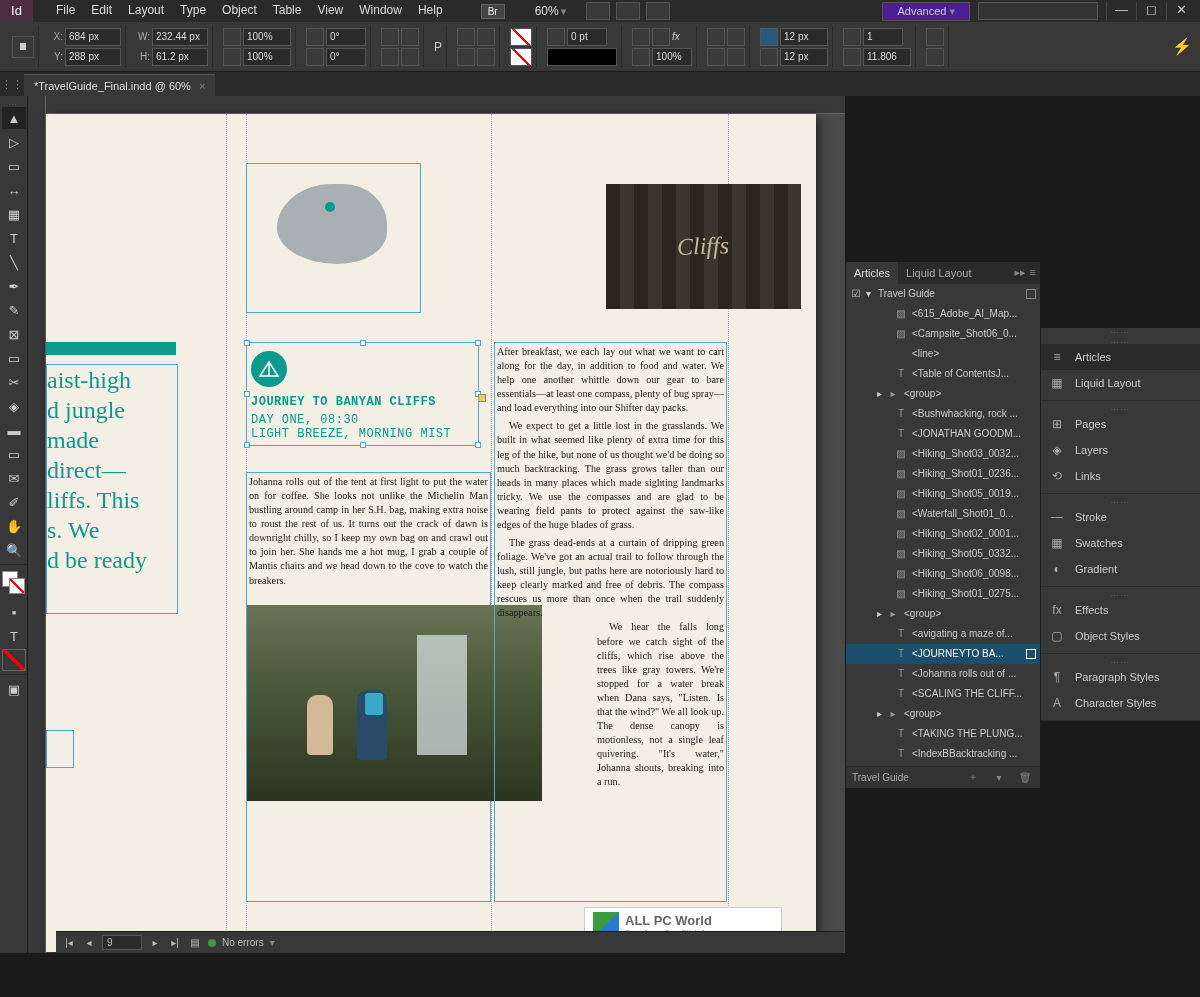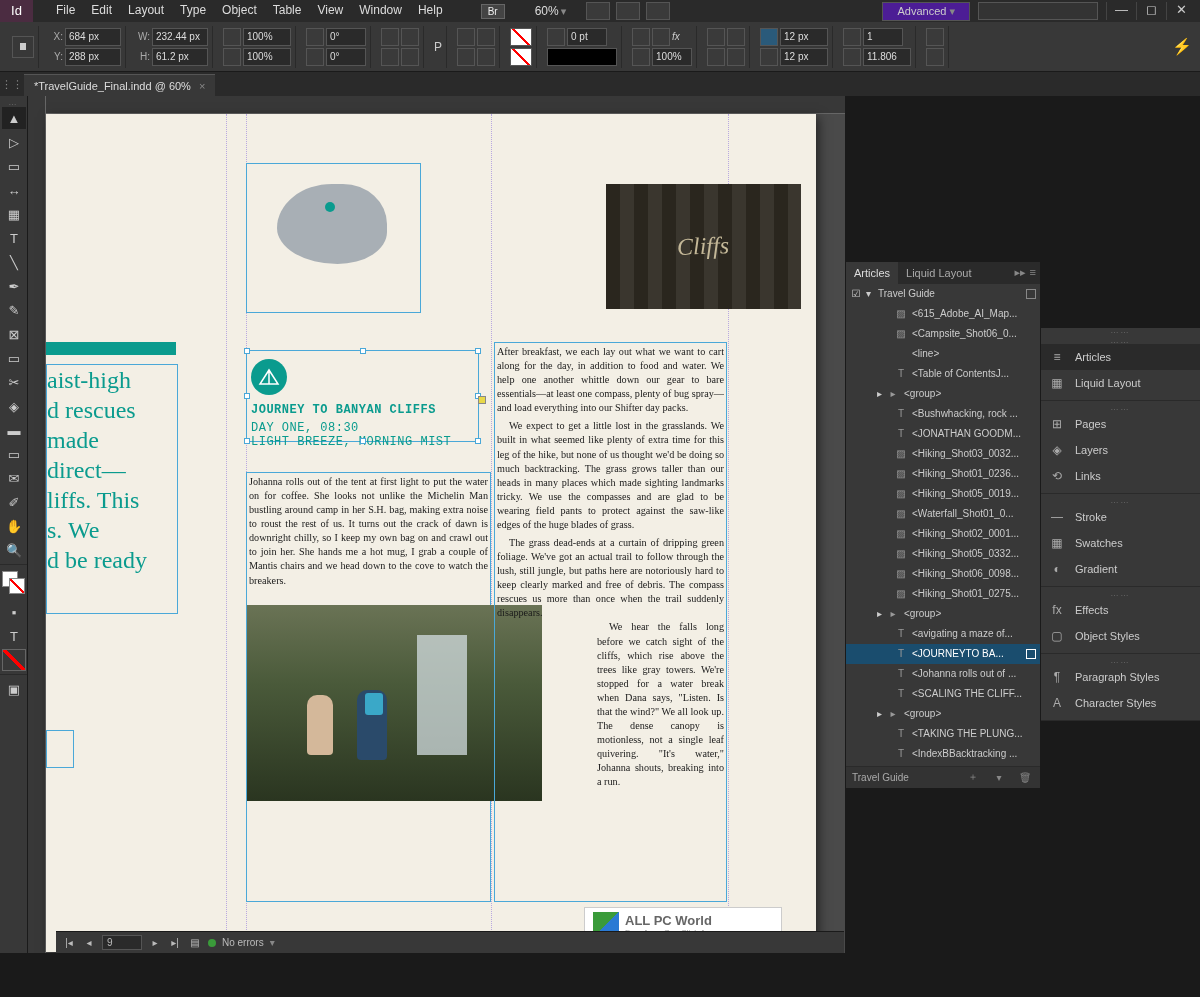--- a/index.html
+++ b/index.html
@@ -342,29 +342,29 @@
           </div>
       </div>
 
       <div class="cliffs-img" style="position:absolute;left:560px;top:70px;width:195px;height:125px;background:repeating-linear-gradient(90deg,#2a261e 0 14px,#3a362e 14px 28px);">
         <div class="cliffs-text" style="color:#c4b898;font-family:cursive;">Cliffs</div>
       </div>
 
       <div class="tealbar" style="left:0;top:228px;width:130px;height:13px;"></div>
       <div class="txtframe" style="left:0;top:250px;width:132px;height:250px;">
         <div class="teal-heading" style="white-space:pre-line;">aist-high
-d rescues
+d jungle
 made
  direct—
 liffs. This
 s. We
 d be ready</div>
       </div>
 
-      <div class="frame sel" style="left:200px;top:236px;width:233px;height:92px;">
+      <div class="frame sel" style="left:200px;top:228px;width:233px;height:104px;">
         <div style="width:36px;height:36px;background:#0a9b8e;border-radius:50%;margin:8px 0 8px 4px;display:flex;align-items:center;justify-content:center;">
           <svg width="22" height="18" viewBox="0 0 22 18">
               <path d="M11 2 L2 16 L20 16 Z M11 2 L11 16" stroke="#fff" stroke-width="1.5" fill="none"></path>
             </svg>
         </div>
         <div class="journey-title" style="padding:0 4px;">JOURNEY TO BANYAN CLIFFS</div>
         <div class="journey-sub" style="padding:4px 4px 0;">DAY ONE, 08:30</div>
         <div class="journey-sub" style="padding:0 4px;">LIGHT BREEZE, MORNING MIST</div>
         <div class="handle" style="left:-3px;top:-3px;"></div>
           <div class="handle" style="right:-3px;top:-3px;"></div>

